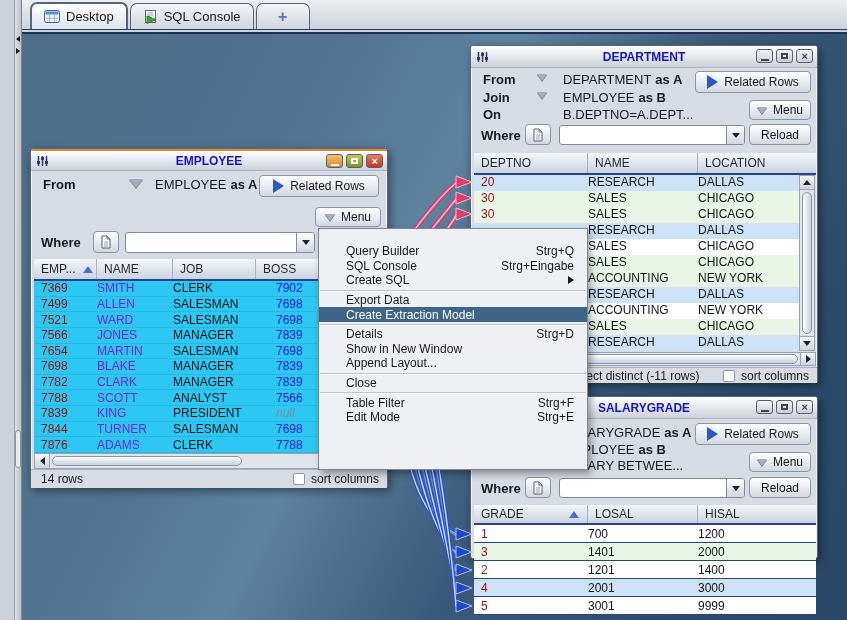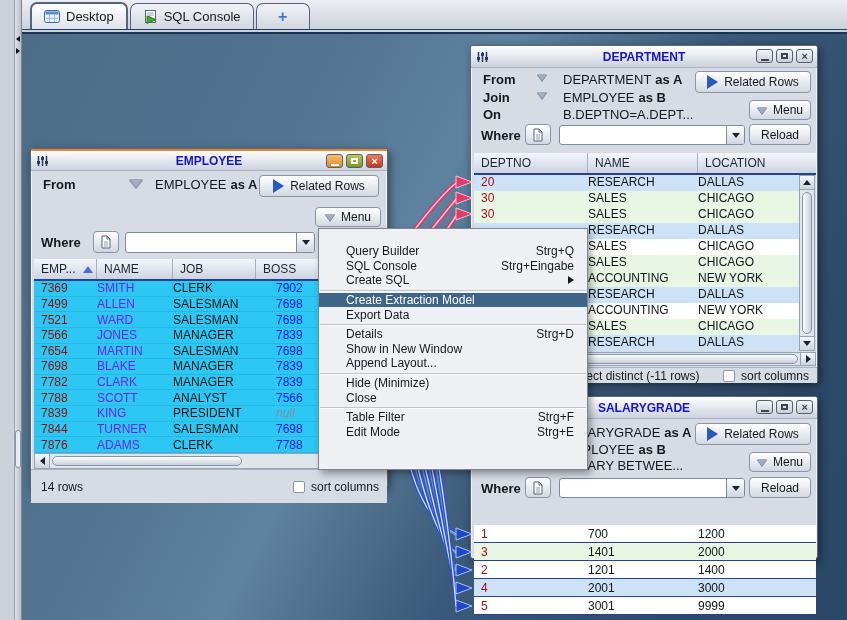--- a/index.html
+++ b/index.html
@@ -292,21 +292,21 @@
         <span class="ec ec3">CLERK</span>
         <span class="ec ec4">7788</span>
       </div>
   </div>
   <div class="hscroll abs" style="left:3px;top:304px;width:352px;height:16px;">
     <span class="sbtn">
         <span class="tri-l"></span>
       </span>
     <span class="sthumb" style="width:190px;margin-left:2px;"></span>
   </div>
-  <div class="statusbar" style="top:320px;height:34px;">
+  <div class="statusbar" style="top:320px;height:19px;">
     <span style="margin-left:10px;">14 rows</span>
     <span class="cb" style="margin-left:auto;"></span>
     <span style="margin:0 8px 0 6px;">sort columns</span>
   </div>
 </div>
 
 <div class="win" style="left:470px;top:45px;width:348px;height:338px;">
   <div class="titlebar">
     <svg width="13" height="12">
         <g stroke="#2a3a66" stroke-width="1.5">
@@ -509,20 +509,34 @@
   </button>
   <div class="combo abs" style="left:88px;top:81px;width:186px;height:20px;">
     <span class="field"></span>
     <span class="drop">
         <span class="caret-down"></span>
       </span>
   </div>
   <button class="btn abs" style="right:6px;top:80px;width:62px;height:21px;">
       <span>Reload</span>
     </button>
+  <div class="abs" style="left:3px;top:108px;width:342px;height:20px;">
+    <div class="ghead">
+      <div class="ghc" style="width:114px;">
+          <span>GRADE</span>
+          <span class="sort-asc" style="margin-left:auto;margin-right:8px;"></span>
+        </div>
+      <div class="ghc" style="width:110px;">
+          <span>LOSAL</span>
+        </div>
+      <div class="ghc" style="flex:1;border-right:none;">
+          <span>HISAL</span>
+        </div>
+    </div>
+  </div>
   <div class="abs" style="left:3px;top:128px;width:342px;height:92px;overflow:hidden;">
     <div class="srow tone-white">
         <span class="dc1">1</span>
         <span class="dc2">700</span>
         <span class="dc3">1200</span>
       </div>
     <div class="srow tone-green">
         <span class="dc1">3</span>
         <span class="dc2">1401</span>
         <span class="dc3">2000</span>
@@ -593,42 +607,39 @@
     </div>
   <div class="mi">
       <span>SQL Console</span>
       <span class="sc">Strg+Eingabe</span>
     </div>
   <div class="mi">
       <span>Create SQL</span>
       <span class="subarrow"></span>
     </div>
   <div class="msep"></div>
+  <div class="mi">
+      <span>Export Data</span>
+    </div>
   <div class="mi hl">
       <span>Create Extraction Model</span>
     </div>
-  <div class="mi">
-      <span>Export Data</span>
-    </div>
   <div class="msep"></div>
   <div class="mi">
       <span>Details</span>
       <span class="sc">Strg+D</span>
     </div>
   <div class="mi">
       <span>Show in New Window</span>
     </div>
   <div class="mi">
       <span>Append Layout...</span>
     </div>
   <div class="msep"></div>
   <div class="mi">
-      <span>Hide (Minimize)</span>
-    </div>
-  <div class="mi">
       <span>Close</span>
     </div>
   <div class="msep"></div>
   <div class="mi">
       <span>Table Filter</span>
       <span class="sc">Strg+F</span>
     </div>
   <div class="mi">
       <span>Edit Mode</span>
       <span class="sc">Strg+E</span>

